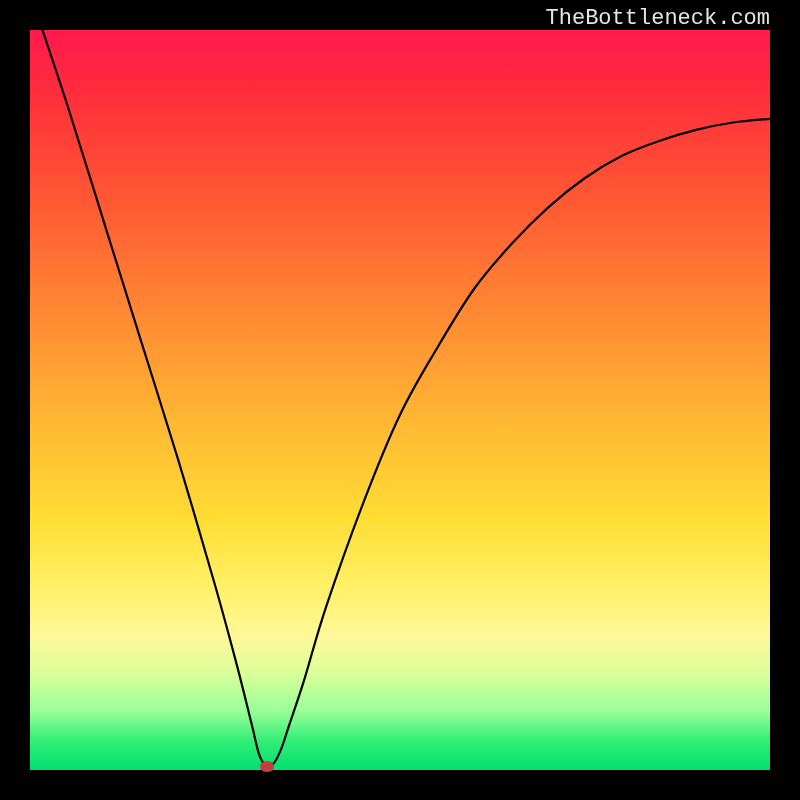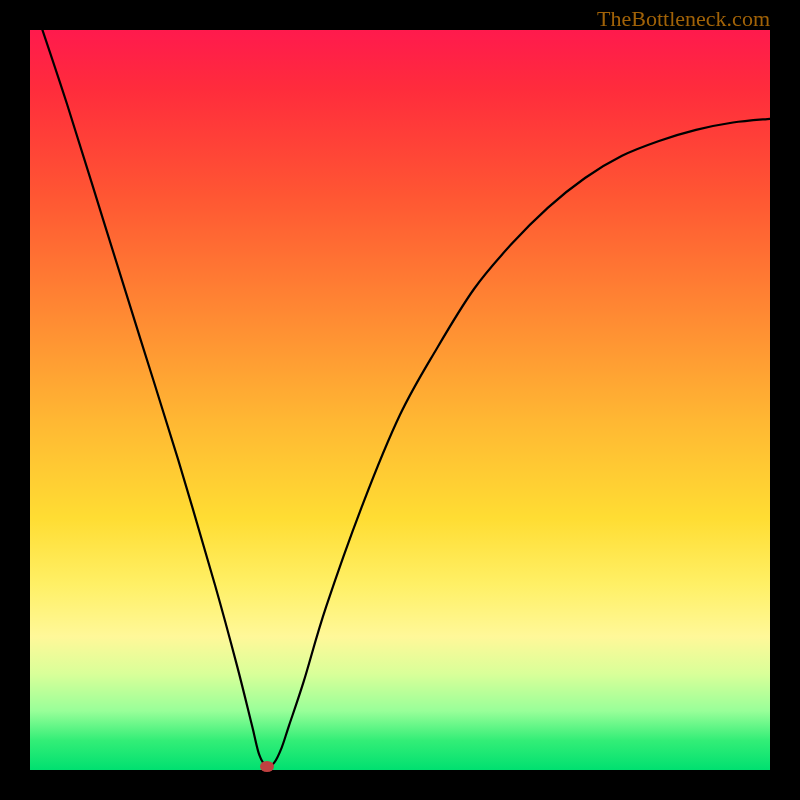--- a/index.html
+++ b/index.html
@@ -36,22 +36,22 @@
         #d9ff99 87%,
         #99ff99 92%,
         #33ee77 96%,
         #00e070 100%
       );
     }
     .watermark {
       position: absolute;
       top: 6px;
       right: 30px;
-      color: #a16207;
-      font-family: Liberation Serif, serif;
+      color: #e5e5e5;
+      font-family: Liberation Mono, monospace;
       font-size: 22px;
       font-weight: normal;
     }
     svg.curve {
       position: absolute;
       left: 0;
       top: 0;
       width: 740px;
       height: 740px;
     }

